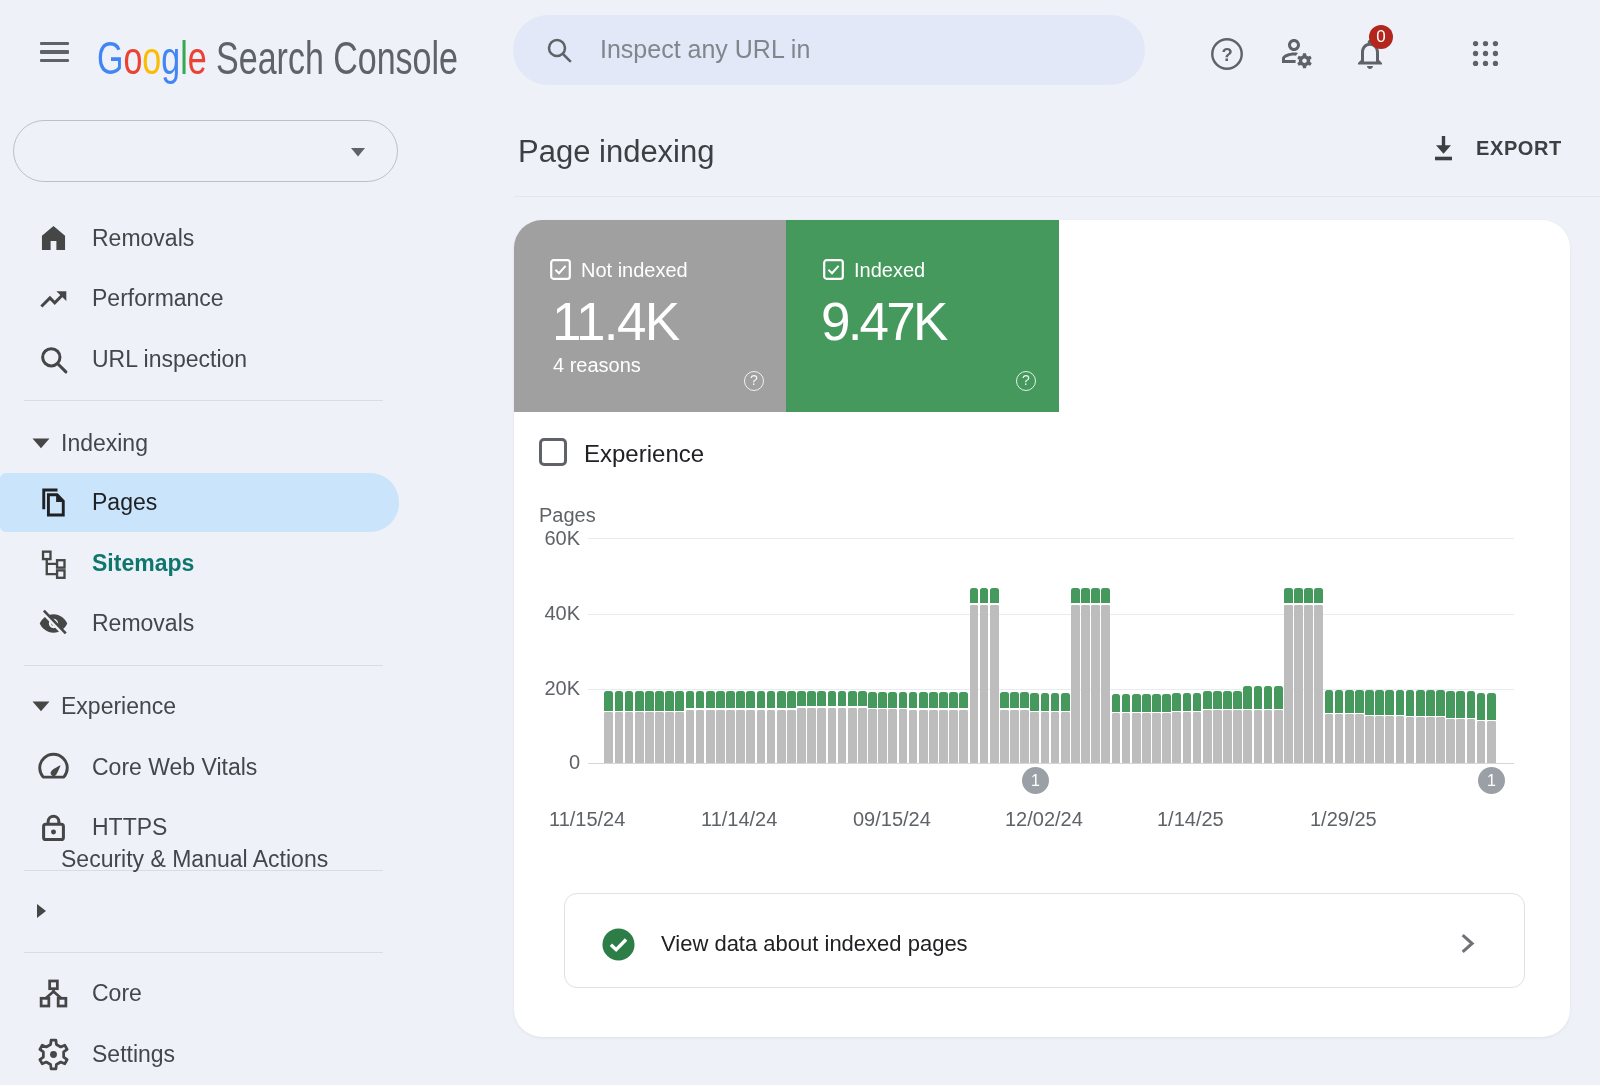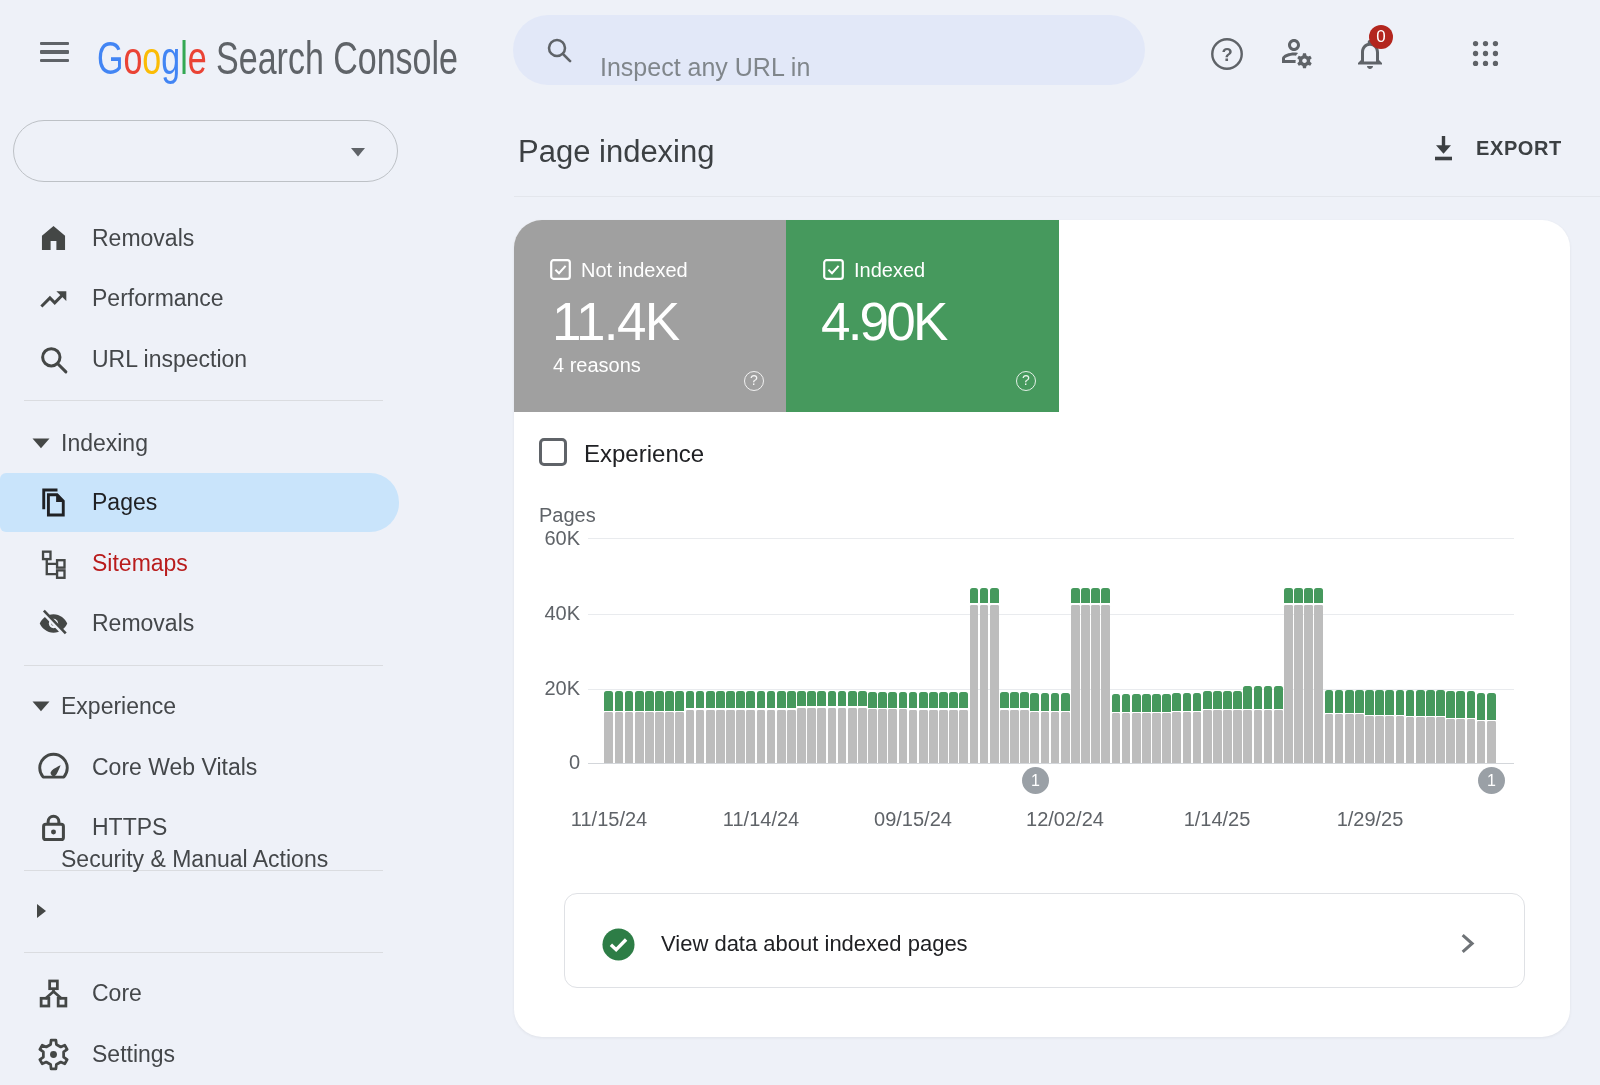--- a/index.html
+++ b/index.html
@@ -5,21 +5,21 @@
 html,body { width:1600px; height:1085px; background:#eef1f8; font-family:"Liberation Sans",sans-serif; overflow:hidden; }
 
 
 .burger { position:absolute; left:40px; top:42px; width:29px; height:20px; }
 .burger div { height:3.4px; background:#5f6368; border-radius:1px; margin-bottom:4.9px; }
 .logo { position:absolute; left:97px; top:31px; font-size:46px; white-space:nowrap;
          transform-origin:0 0; transform:scaleX(0.739); }
 .logo .sc { color:#5f6368; }
 .searchpill { position:absolute; left:513px; top:15px; width:632px; height:70px; background:#e2e8f8; border-radius:35px; }
 .searchpill svg { position:absolute; left:30px; top:19px; }
-.searchpill .ph { position:absolute; left:87px; top:20px; font-size:25px; color:#80868b;margin-top:18px; }
+.searchpill .ph { position:absolute; left:87px; top:20px; font-size:25px; color:#80868b; }
 .hic { position:absolute; }
 
 
 .prop { position:absolute; left:13px; top:120px; width:385px; height:62px; border:1.4px solid #bdc1c6; border-radius:31px; }
 .prop svg { position:absolute; right:30px; top:25px; }
 
 
 .nico { position:absolute; left:37px; }
 .ntxt { position:absolute; left:92px; font-size:23px; line-height:29px; }
 .ntri { position:absolute; left:31px; }
@@ -45,21 +45,21 @@
 .impbox { position:absolute; left:539px; top:438px; width:28px; height:28px; border:3px solid #5f6368; border-radius:5px; }
 .implbl { position:absolute; left:584px; top:440px; font-size:24px; color:#202124; }
 
 
 .pageslbl { position:absolute; left:539px; top:504px; font-size:20px; color:#5f6368; }
 .ylab { position:absolute; left:480px; width:100px; text-align:right; font-size:20px; color:#5f6368; }
 .gline { position:absolute; left:588px; width:926px; border-top:1px solid #e9ebee; }
 .axline { position:absolute; left:588px; width:926px; border-top:1.4px solid #d3d6da; }
 .bg1 { position:absolute; width:8.8px; background:#46995d; border-radius:2.6px 2.6px 0 0; }
 .bg2 { position:absolute; width:8.8px; background:#bdbdbd; border-radius:1.4px 1.4px 0 0; }
-.xl { position:absolute; top:808px; width:120px; text-align:center; font-size:20px; color:#5f6368; }
+.xl { position:absolute; top:808px; width:120px; font-size:20px; color:#5f6368; }
 .mark { position:absolute; width:27px; height:27px; background:#9aa0a6; border-radius:50%; color:#fff;
         font-size:16px; text-align:center; line-height:27px; top:767px; }
 
 
 .vbox { position:absolute; left:564px; top:893px; width:961px; height:95px; border:1.4px solid #dfe1e5; border-radius:13px; }
 .vcirc { position:absolute; left:601px; top:927px; }
 .vtxt { position:absolute; left:661px; top:931px; font-size:22px; color:#202124; }
 .vchev { position:absolute; left:1453px; top:930px; }
 </style></head>
 <body>
@@ -133,21 +133,21 @@
       <path d="M8.3 6.4h6.3l4.5 4.5v10.2H8.3Z" stroke="#202124" stroke-width="2.1"></path>
       <path d="M13.9 6.1h1l4.6 4.6v1h-5.6Z" fill="#202124"></path>
     </svg></div>
 <div class="ntxt" style="top:488px;font-weight:500;color:#202124">Pages</div>
 <div class="nico" style="top:547px"><svg width="33" height="33" viewBox="0 0 24 24" fill="none">
       <rect x="4.4" y="3.4" width="5.4" height="5.4" stroke="#444746" stroke-width="1.7"></rect>
       <rect x="14.6" y="9.6" width="5.4" height="5.4" stroke="#444746" stroke-width="1.7"></rect>
       <rect x="14.6" y="17" width="5.4" height="5.4" stroke="#444746" stroke-width="1.7"></rect>
       <path d="M7.1 8.8v10.9h7.5M7.1 12.3h7.5" stroke="#444746" stroke-width="1.7"></path>
     </svg></div>
-<div class="ntxt" style="top:549px;font-weight:400;color:#b91c1c">Sitemaps</div>
+<div class="ntxt" style="top:549px;font-weight:700;color:#0f766e">Sitemaps</div>
 <div class="nico" style="top:607px"><svg width="33" height="33" viewBox="0 0 24 24" fill="none">
       <path d="M12 5.3c-4.7 0-8.5 3.3-10 6.7 1.5 3.4 5.3 6.7 10 6.7s8.5-3.3 10-6.7c-1.5-3.4-5.3-6.7-10-6.7Z" fill="#444746"></path>
       <circle cx="12" cy="12" r="3.4" fill="#eef1f8"></circle>
       <circle cx="12" cy="12" r="1.7" fill="#444746"></circle>
       <path d="M4.1 3.3 19.8 19.7" stroke="#eef1f8" stroke-width="3.2"></path>
       <path d="M5 2.6 20.9 19.2" stroke="#444746" stroke-width="1.9"></path>
     </svg></div>
 <div class="ntxt" style="top:609px;font-weight:400;color:#44474a">Removals</div>
 <div class="sdiv" style="top:665px"></div>
 <div class="ntri" style="top:696px"><svg width="20" height="20" viewBox="0 0 20 20">
@@ -204,21 +204,21 @@
 <div class="tlbl" style="left:581px;top:259px">Not indexed</div>
 <div class="tnum" style="left:552px;top:291px">11.4K</div>
 <div class="treas" style="left:553px;top:354px">4 reasons</div>
 <div class="qm" style="left:744px;top:371px">?</div>
 
 <div class="tchk" style="left:823px;top:259px"><svg width="21" height="21" viewBox="0 0 21 21" fill="none">
       <rect x="1.2" y="1.2" width="18.6" height="18.6" rx="2.4" stroke="#fff" stroke-width="2.2"></rect>
       <path d="M5.4 10.8 9 14.2 15.6 6.8" stroke="#fff" stroke-width="2"></path>
     </svg></div>
 <div class="tlbl" style="left:854px;top:259px">Indexed</div>
-<div class="tnum" style="left:821px;top:291px;letter-spacing:-2.8px">4.90K</div>
+<div class="tnum" style="left:821px;top:291px;letter-spacing:-2.8px">9.47K</div>
 <div class="qm" style="left:1016px;top:371px">?</div>
 
 <div class="impbox"></div>
 <div class="implbl">Experience</div>
 
 <div class="pageslbl">Pages</div>
 <div class="ylab" style="top:527px">60K</div>
 <div class="ylab" style="top:602px">40K</div>
 <div class="ylab" style="top:677px">20K</div>
 <div class="ylab" style="top:751px">0</div>

